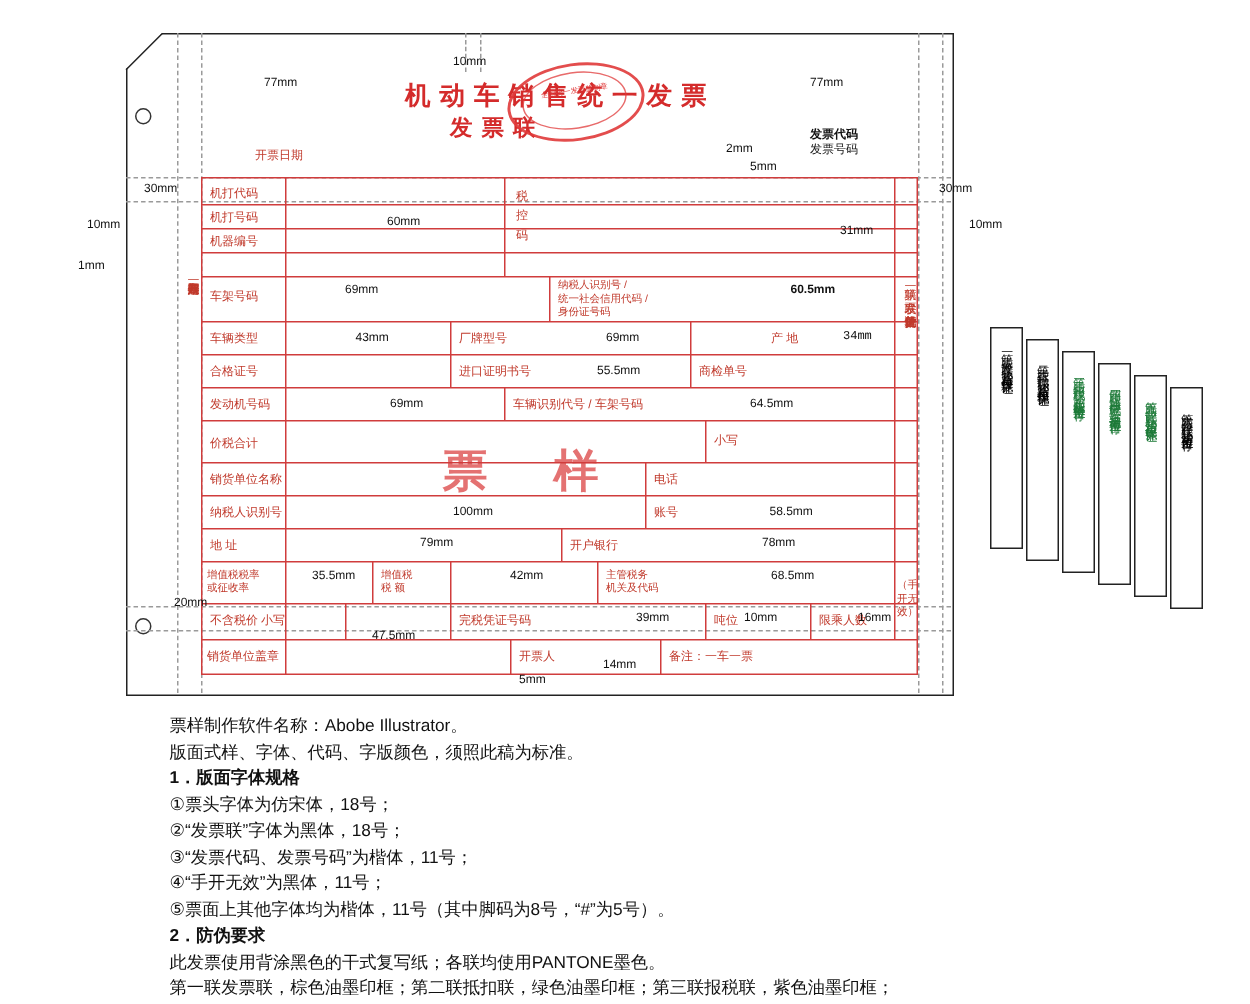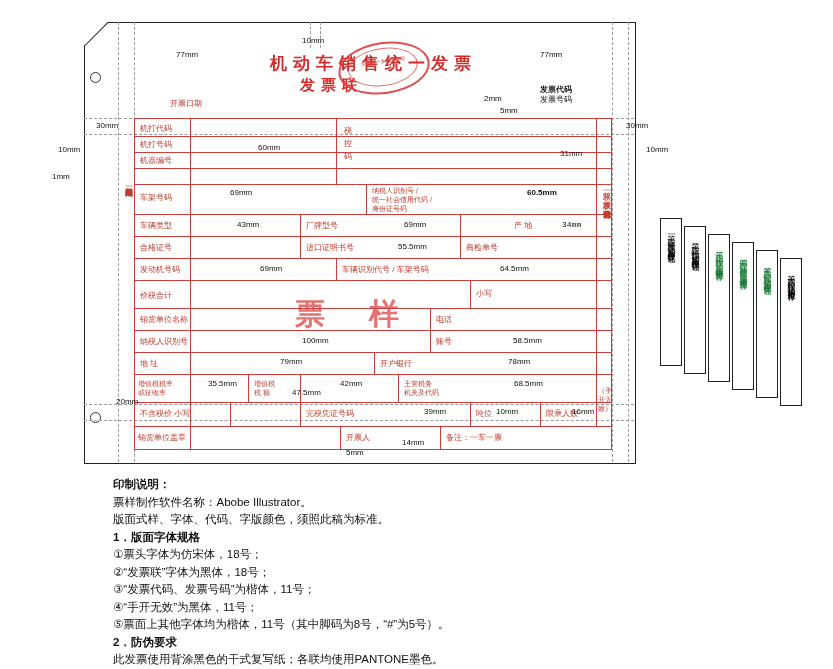--- a/index.html
+++ b/index.html
@@ -214,29 +214,28 @@
   <div class="dim" style="left:260px;top:264px;">69mm</div>
   <div class="dim" style="left:500px;top:264px;">64.5mm</div>
   <div class="dim" style="left:302px;top:336px;">100mm</div>
   <div class="dim" style="left:513px;top:336px;">58.5mm</div>
   <div class="dim" style="left:280px;top:357px;">79mm</div>
   <div class="dim" style="left:508px;top:357px;">78mm</div>
   <div class="dim" style="left:208px;top:379px;">35.5mm</div>
   <div class="dim" style="left:340px;top:379px;">42mm</div>
   <div class="dim" style="left:514px;top:379px;">68.5mm</div>
   <div class="dim" style="left:116px;top:397px;">20mm</div>
-  <div class="dim" style="left:248px;top:388px;margin-left:44px;">47.5mm</div>
+  <div class="dim" style="left:248px;top:419px;">47.5mm</div>
   <div class="dim" style="left:424px;top:407px;">39mm</div>
   <div class="dim" style="left:496px;top:407px;">10mm</div>
   <div class="dim" style="left:572px;top:407px;">16mm</div>
   <div class="dim" style="left:402px;top:438px;">14mm</div>
   <div class="dim" style="left:346px;top:448px;">5mm</div>
 
   <div class="notes">
-    <div class="hd">印制说明：</div>
     <div>票样制作软件名称：Abobe Illustrator。</div>
     <div>版面式样、字体、代码、字版颜色，须照此稿为标准。</div>
     <div class="hd">1．版面字体规格</div>
     <div>①票头字体为仿宋体，18号；</div>
     <div>②“发票联”字体为黑体，18号；</div>
     <div>③“发票代码、发票号码”为楷体，11号；</div>
     <div>④“手开无效”为黑体，11号；</div>
     <div>⑤票面上其他字体均为楷体，11号（其中脚码为8号，“#”为5号）。</div>
     <div class="hd">2．防伪要求</div>
     <div>此发票使用背涂黑色的干式复写纸；各联均使用PANTONE墨色。</div>

